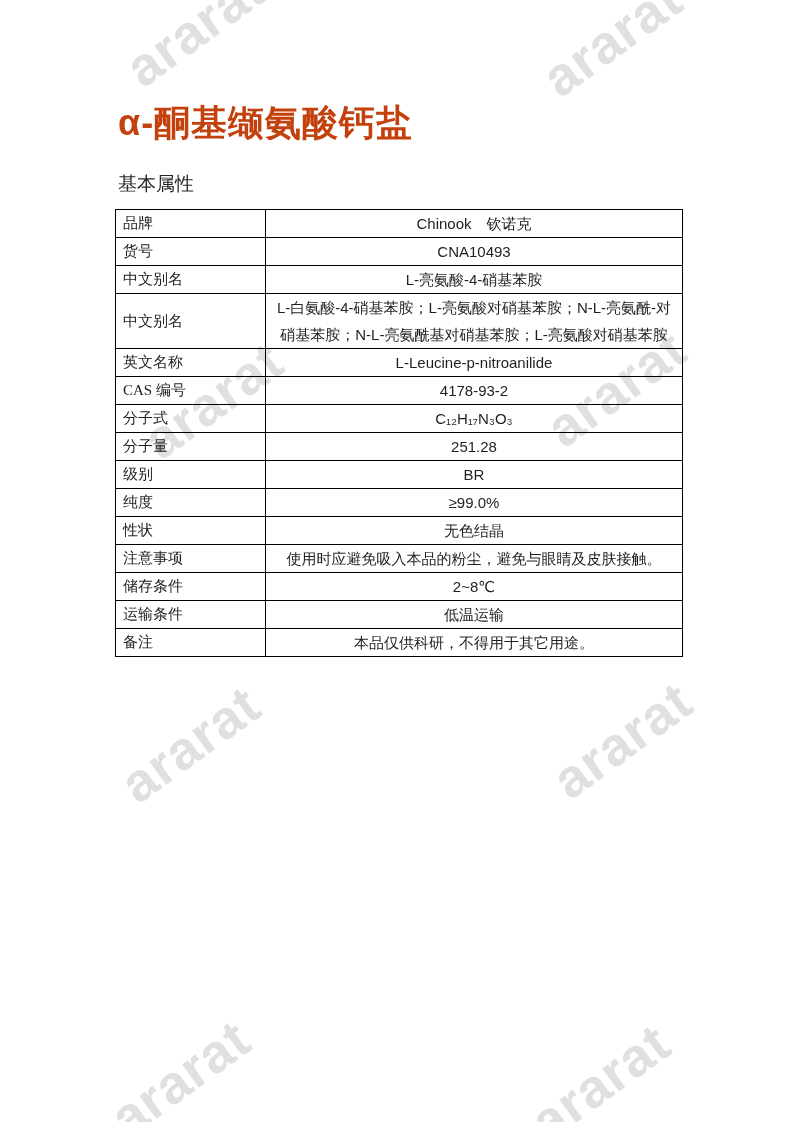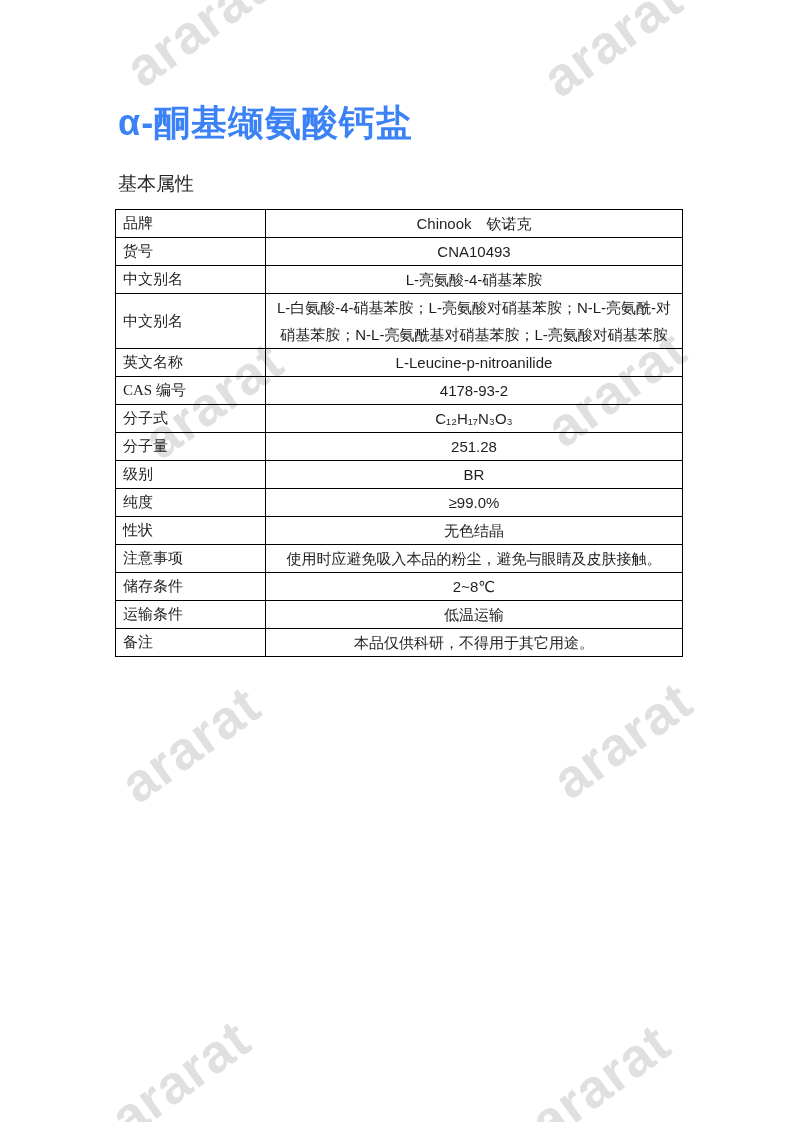--- a/index.html
+++ b/index.html
@@ -21,21 +21,21 @@
     white-space: nowrap;
     user-select: none;
     z-index: 1;
   }
   .content { position: absolute; inset: 0; z-index: 2; }
   .page-title {
     position: absolute;
     left: 118px; top: 101px;
     font-size: 36px;
     font-weight: bold;
-    color: #3b82f6;
+    color: #c2410c;
     letter-spacing: 1px;
     line-height: 1.2;
   }
   .section-title {
     position: absolute;
     left: 118px; top: 171px;
     font-size: 19px;
     font-weight: 500;
     color: #262626;
   }

